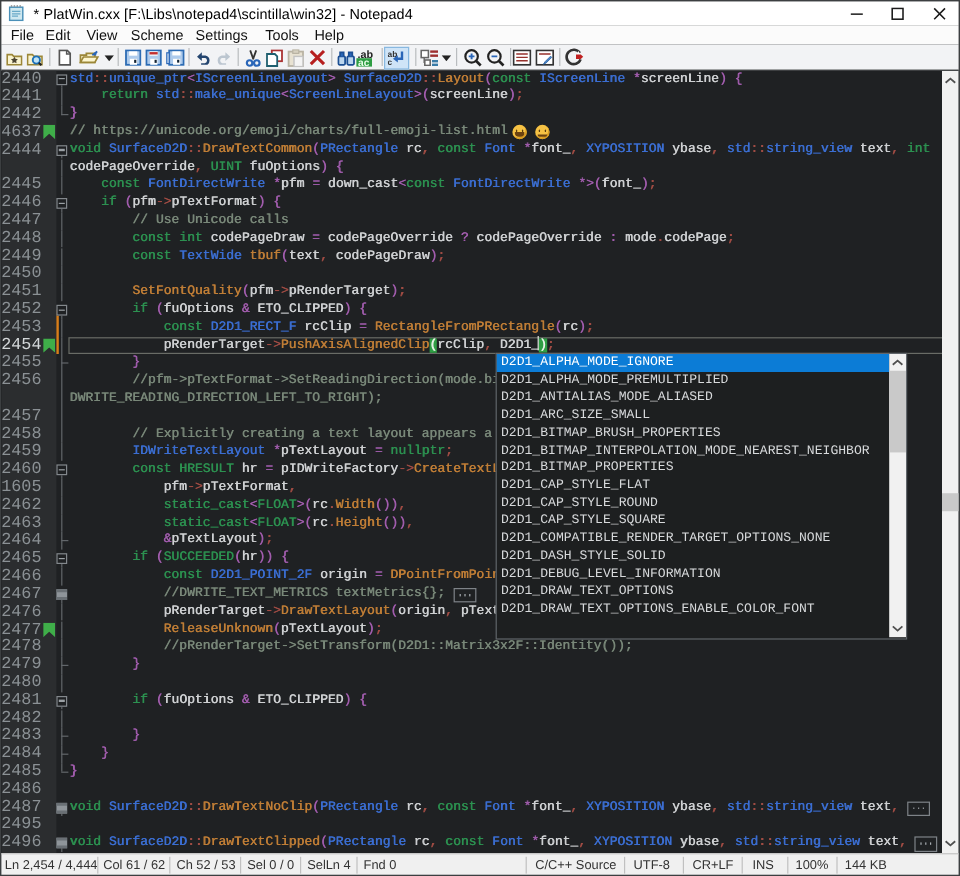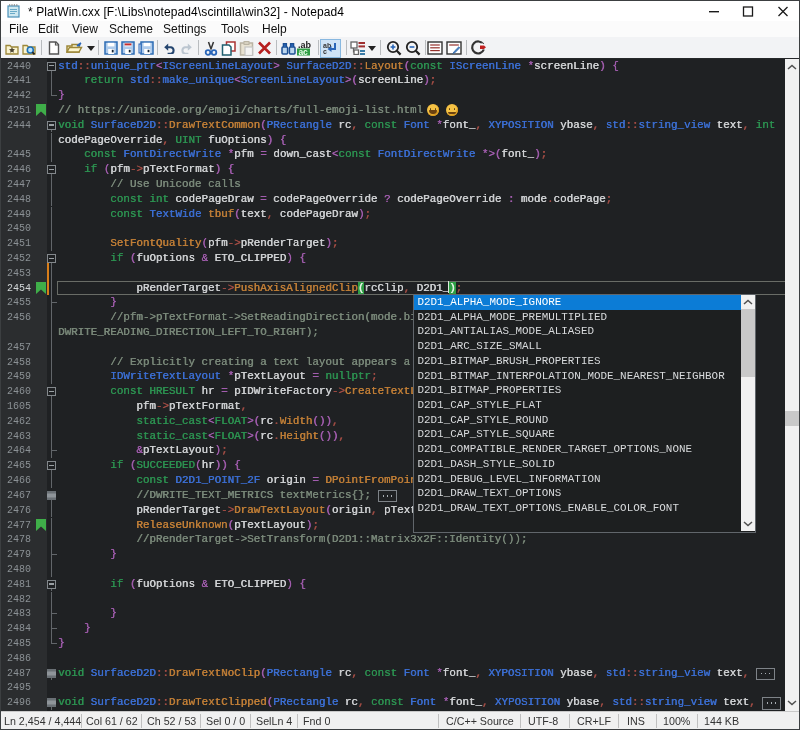--- a/index.html
+++ b/index.html
@@ -8,21 +8,21 @@
 .ttxt{position:absolute;left:27px;top:3.5px;font-size:12px;color:#000;letter-spacing:0.1px}
 .cap{position:absolute}
 .menubar{position:absolute;left:0;top:20px;width:798px;height:15.5px;background:#fbfbfb;font-size:12px;color:#111}
 .menubar span{position:absolute;top:1px}
 .toolbar{position:absolute;left:0;top:35.5px;width:798px;height:21.5px;background:#f2f3f5;border-bottom:1px solid #26282a}
 .tsep{position:absolute;top:3px;width:1px;height:15px;background:#b9bcbf}
 .tbi{position:absolute}
 .wrapbtn{position:absolute;left:319px;top:2px;width:19px;height:17px;background:#cfe4f7;border:1px solid #88b8e0}
 .editor{position:absolute;left:0;top:57.5px;width:798px;height:652.5px;background:#1f2123;overflow:hidden}
 .gutter{position:absolute;left:0;top:0;width:45.5px;height:652.5px;background:#2b2d2f}
-.ln{position:absolute;left:0;width:30px;text-align:right;font-family:"Liberation Mono",monospace;font-size:10px;color:#8b9195;line-height:9px}
+.ln{position:absolute;left:0;width:30px;font-family:"Liberation Mono",monospace;font-size:14px;color:#8b9195;line-height:9px}
 .ln.cur{color:#d3d7d9}
 .fb{position:absolute;left:46px;width:7px;height:7px;border:1px solid #83888c;background:#1f2123;z-index:3}
 .fb s{position:absolute;left:1px;top:2.8px;width:5px;height:1.2px;background:#9aa0a4}
 .fbp{position:absolute;left:46px;width:9px;height:9px;background:#8f959a;z-index:3;box-shadow:inset 0 2.5px 0 #6a7075, inset 0 -2.5px 0 #6a7075}
 .fv{position:absolute;left:50px;width:1px;background:#62666a}
 .fh{position:absolute;left:50px;width:6px;height:1px;background:#62666a}
 .bmk{position:absolute;left:34.5px}
 .cr{position:absolute;left:57px;white-space:pre;font-family:"Liberation Mono",monospace;font-weight:normal;font-size:10.87px;line-height:14.8px;letter-spacing:0;z-index:2;text-shadow:0.45px 0 0 currentColor}
 .cr i{font-style:normal}
 i.k{color:#2c9150}
@@ -223,21 +223,21 @@
       <div class="ln" style="top:3.0px">2440</div>
       <div class="fb" style="top:3.0px">
         <s></s>
       </div>
       <div class="fv" style="top:12.0px;height:2.8px"></div>
       <div class="ln" style="top:17.8px">2441</div>
       <div class="fv" style="top:14.8px;height:14.8px"></div>
       <div class="ln" style="top:32.6px">2442</div>
       <div class="fv" style="top:29.6px;height:7.5px"></div>
       <div class="fh" style="top:36.6px"></div>
-      <div class="ln" style="top:47.4px">4251</div>
+      <div class="ln" style="top:47.4px">4637</div>
       <svg class="bmk" style="top:45.9px" width="10" height="12" viewBox="0 0 10 12">
         <path d="M0 0 H10 V12 L5 7.5 L0 12 Z" fill="#3fae49"></path>
       </svg>
       <div class="ln" style="top:62.2px">2444</div>
       <div class="fb" style="top:62.2px">
         <s></s>
       </div>
       <div class="fv" style="top:71.2px;height:2.8px"></div>
       <div class="fv" style="top:74.0px;height:14.8px"></div>
       <div class="ln" style="top:91.8px">2445</div>
@@ -350,20 +350,21 @@
       <div class="cr" style="top:44.4px"><i class="m">// https://unicode.org/emoji/charts/full-emoji-list.html</i><span class="emo" style="left:369px"></span><span class="emo e2" style="left:388px"></span></div>
       <div class="cr" style="top:59.2px"><i class="k">void</i><i class="t"> </i><i class="c">SurfaceD2D</i><i class="p">::</i><i class="f">DrawTextCommon</i><i class="o">(</i><i class="c">PRectangle</i><i class="t"> rc</i><i class="p">,</i><i class="t"> </i><i class="k">const</i><i class="t"> </i><i class="c">Font</i><i class="t"> </i><i class="o">*</i><i class="t">font_</i><i class="p">,</i><i class="t"> </i><i class="c">XYPOSITION</i><i class="t"> ybase</i><i class="p">,</i><i class="t"> </i><i class="c">std</i><i class="p">::</i><i class="c">string_view</i><i class="t"> text</i><i class="p">,</i><i class="t"> </i><i class="k">int</i></div>
       <div class="cr" style="top:74.0px"><i class="t">codePageOverride</i><i class="p">,</i><i class="t"> </i><i class="k">UINT</i><i class="t"> fuOptions</i><i class="o">)</i><i class="t"> </i><i class="o">{</i></div>
       <div class="cr" style="top:88.8px"><i class="t">    </i><i class="k">const</i><i class="t"> </i><i class="c">FontDirectWrite</i><i class="t"> </i><i class="o">*</i><i class="t">pfm</i><i class="t"> </i><i class="o">=</i><i class="t"> down_cast</i><i class="o">&lt;</i><i class="k">const</i><i class="t"> </i><i class="c">FontDirectWrite</i><i class="t"> </i><i class="o">*&gt;(</i><i class="t">font_</i><i class="o">)</i><i class="p">;</i></div>
       <div class="cr" style="top:103.6px"><i class="t">    </i><i class="k">if</i><i class="t"> </i><i class="o">(</i><i class="t">pfm</i><i class="p">-&gt;</i><i class="t">pTextFormat</i><i class="o">)</i><i class="t"> </i><i class="o">{</i></div>
       <div class="cr" style="top:118.4px"><i class="t">        </i><i class="m">// Use Unicode calls</i></div>
       <div class="cr" style="top:133.2px"><i class="t">        </i><i class="k">const</i><i class="t"> </i><i class="k">int</i><i class="t"> codePageDraw </i><i class="o">=</i><i class="t"> codePageOverride </i><i class="o">?</i><i class="t"> codePageOverride </i><i class="o">:</i><i class="t"> mode</i><i class="p">.</i><i class="t">codePage</i><i class="p">;</i></div>
       <div class="cr" style="top:148.1px"><i class="t">        </i><i class="k">const</i><i class="t"> </i><i class="c">TextWide</i><i class="t"> </i><i class="f">tbuf</i><i class="o">(</i><i class="t">text</i><i class="p">,</i><i class="t"> codePageDraw</i><i class="o">)</i><i class="p">;</i></div>
       <div class="cr" style="top:177.7px"><i class="t">        </i><i class="f">SetFontQuality</i><i class="o">(</i><i class="t">pfm</i><i class="p">-&gt;</i><i class="t">pRenderTarget</i><i class="o">)</i><i class="p">;</i></div>
       <div class="cr" style="top:192.5px"><i class="t">        </i><i class="k">if</i><i class="t"> </i><i class="o">(</i><i class="t">fuOptions </i><i class="o">&amp;</i><i class="t"> ETO_CLIPPED</i><i class="o">)</i><i class="t"> </i><i class="o">{</i></div>
+      <div class="cr" style="top:207.3px"><i class="t">            </i><i class="k">const</i><i class="t"> </i><i class="c">D2D1_RECT_F</i><i class="t"> rcClip </i><i class="o">=</i><i class="t"> </i><i class="f">RectangleFromPRectangle</i><i class="o">(</i><i class="t">rc</i><i class="o">)</i><i class="p">;</i></div>
       <div class="cr" style="top:222.1px"><i class="t">            </i><i class="t">pRenderTarget</i><i class="p">-&gt;</i><i class="f">PushAxisAlignedClip</i><i class="bh">(</i><i class="t">rcClip</i><i class="p">,</i><i class="t"> D2D1_</i><i class="caret"></i><i class="bh">)</i><i class="p">;</i></div>
       <div class="cr" style="top:236.9px"><i class="t">        </i><i class="o">}</i></div>
       <div class="cr" style="top:251.7px"><i class="t">        </i><i class="m">//pfm-&gt;pTextFormat-&gt;SetReadingDirection(mode.bidirectional == Bidirectional::bidiR2L ? </i></div>
       <div class="cr" style="top:266.5px"><i class="m">DWRITE_READING_DIRECTION_LEFT_TO_RIGHT);</i></div>
       <div class="cr" style="top:296.1px"><i class="t">        </i><i class="m">// Explicitly creating a text layout appears a little faster than using</i></div>
       <div class="cr" style="top:310.9px"><i class="t">        </i><i class="c">IDWriteTextLayout</i><i class="t"> </i><i class="o">*</i><i class="t">pTextLayout </i><i class="o">=</i><i class="t"> </i><i class="k">nullptr</i><i class="p">;</i></div>
       <div class="cr" style="top:325.7px"><i class="t">        </i><i class="k">const</i><i class="t"> </i><i class="k">HRESULT</i><i class="t"> hr </i><i class="o">=</i><i class="t"> pIDWriteFactory</i><i class="p">-&gt;</i><i class="f">CreateTextLayout</i><i class="o">(</i><i class="t">tbuf.buffer</i><i class="p">,</i><i class="t"> tbuf.tlen</i><i class="p">,</i></div>
       <div class="cr" style="top:340.5px"><i class="t">            </i><i class="t">pfm</i><i class="p">-&gt;</i><i class="t">pTextFormat</i><i class="p">,</i></div>
       <div class="cr" style="top:355.3px"><i class="t">            </i><i class="k">static_cast</i><i class="o">&lt;</i><i class="k">FLOAT</i><i class="o">&gt;(</i><i class="t">rc</i><i class="p">.</i><i class="f">Width</i><i class="o">())</i><i class="p">,</i></div>
       <div class="cr" style="top:370.1px"><i class="t">            </i><i class="k">static_cast</i><i class="o">&lt;</i><i class="k">FLOAT</i><i class="o">&gt;(</i><i class="t">rc</i><i class="p">.</i><i class="f">Height</i><i class="o">())</i><i class="p">,</i></div>

